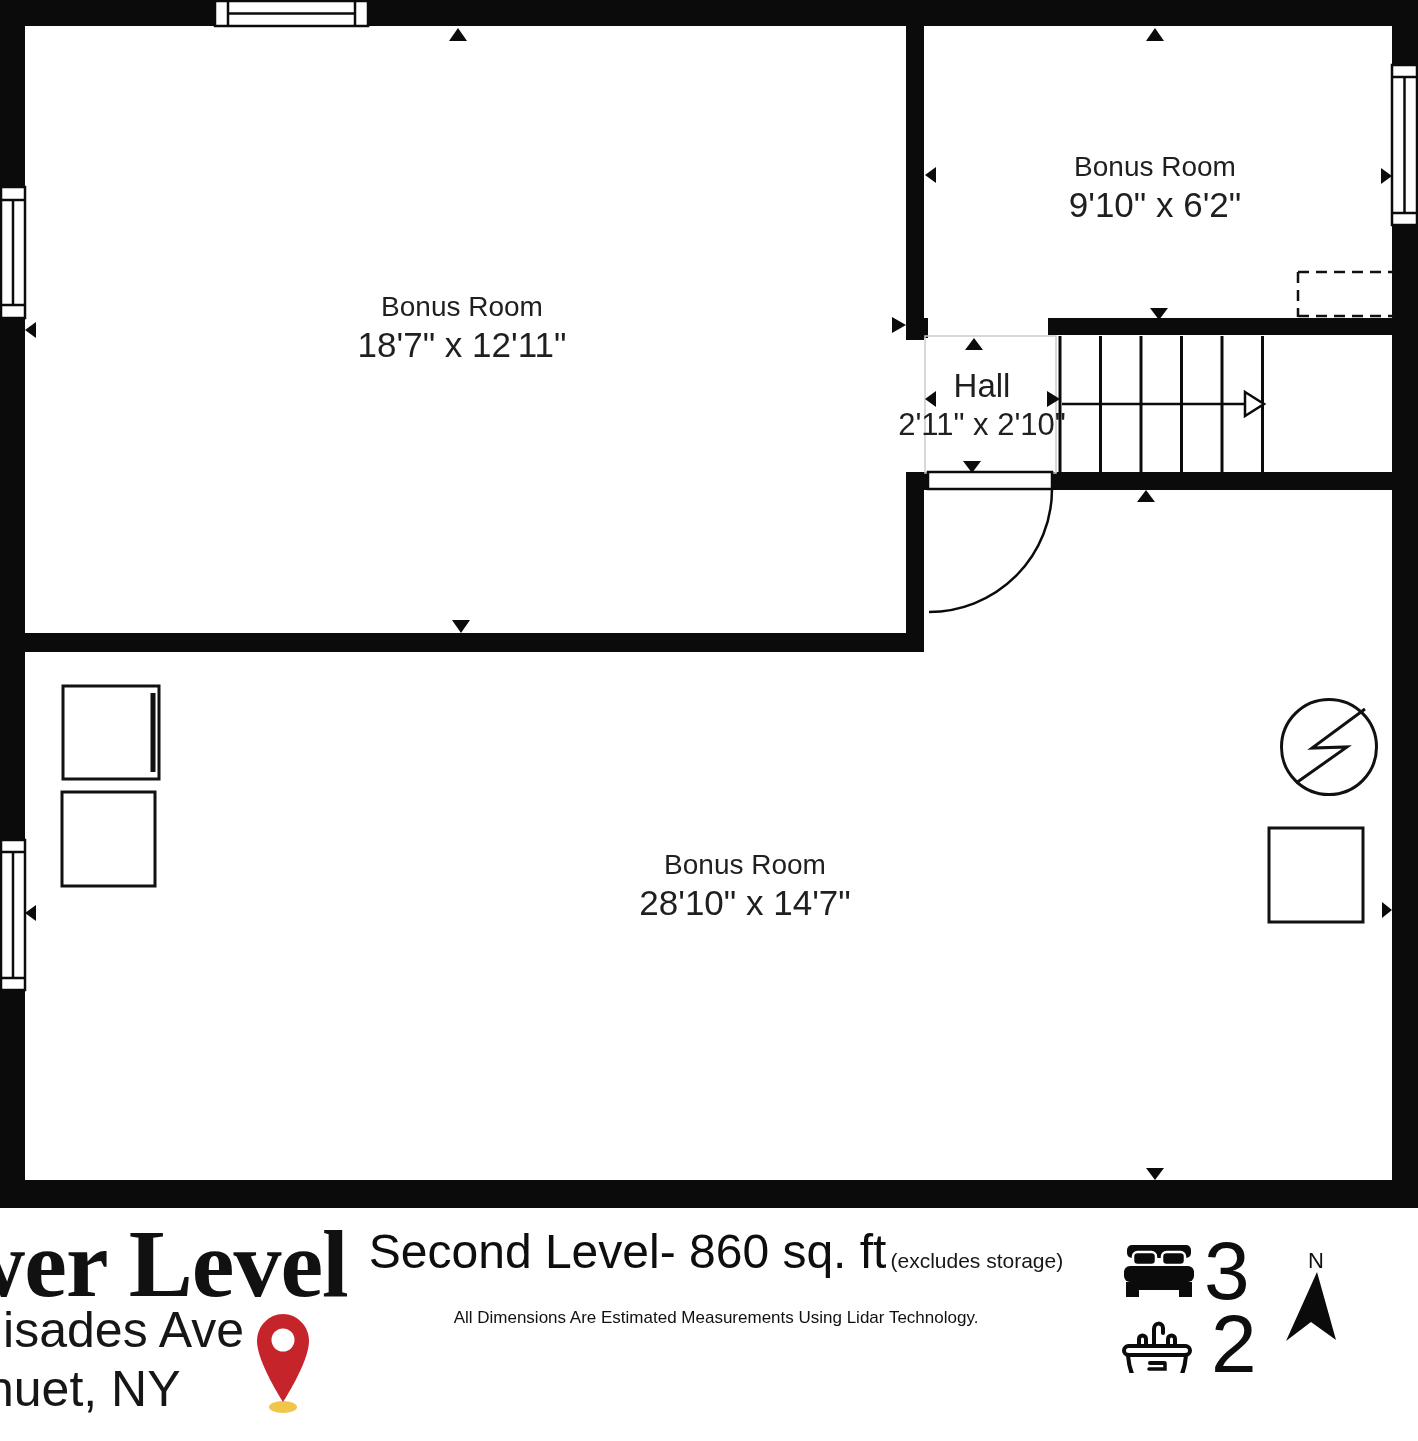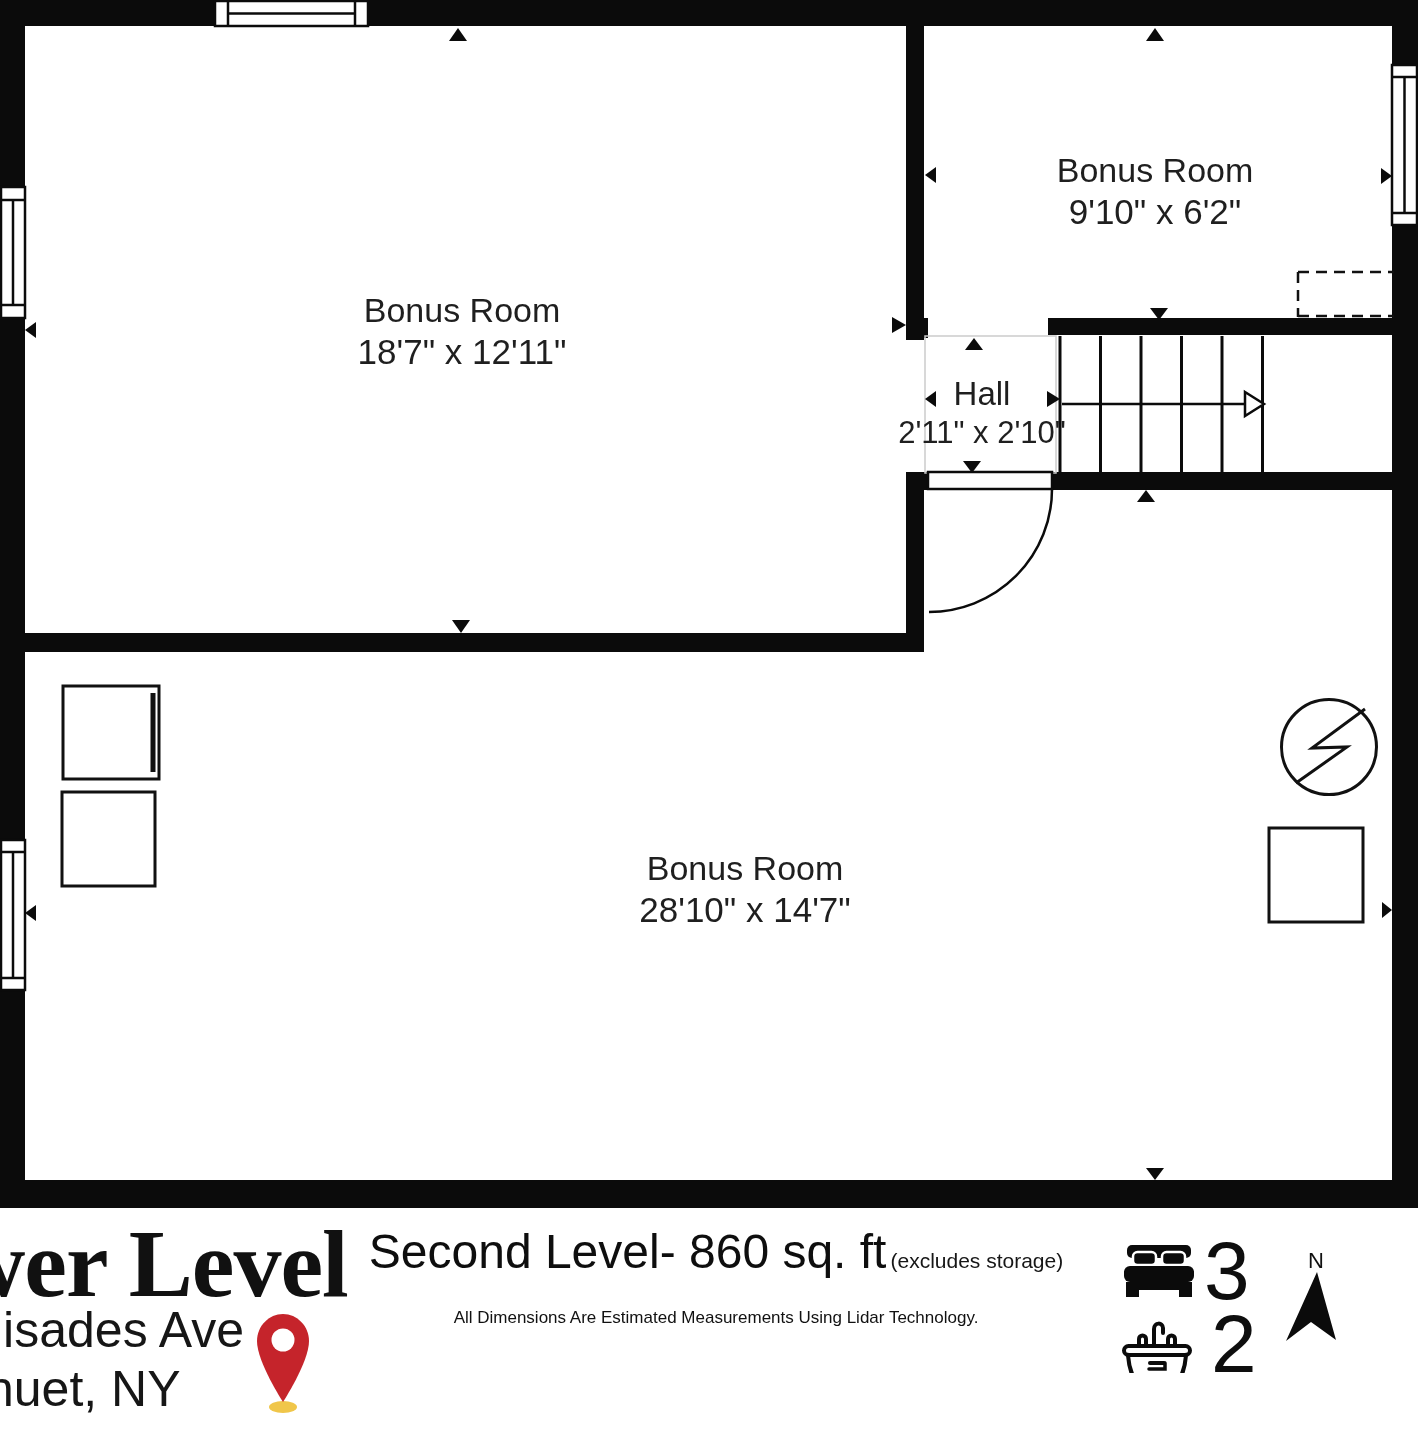--- a/index.html
+++ b/index.html
@@ -5,23 +5,23 @@
   html,body{margin:0;padding:0;}
   body{
     width:1418px;height:1441px;position:relative;overflow:hidden;
     background:#ffffff;font-family:"Liberation Sans",sans-serif;color:#1c1c1c;
   }
   #plan-svg{position:absolute;left:0;top:0;}
   .room-label{
     position:absolute;transform:translateX(-50%);text-align:center;
     white-space:nowrap;color:#1f1f1f;line-height:1.2;
   }
-  .room-name{font-size:34px;}
+  .room-name{font-size:28px;}
   .room-dims{font-size:35px;}
-  .hall-label .room-name{font-size:33px;margin-top:8px;}
+  .hall-label .room-name{font-size:33px;}
   .hall-label .room-dims{font-size:31px;}
   
   .fp-title{
     position:absolute;left:-44px;top:1208px;
     font-family:"Liberation Serif",serif;font-weight:900;font-size:96px;
     letter-spacing:-1px;color:#111;white-space:nowrap;
   }
   .addr1{position:absolute;left:-8px;top:1301px;font-size:50px;white-space:nowrap;color:#161616;}
   .addr2{position:absolute;left:-14px;top:1360px;font-size:50px;white-space:nowrap;color:#161616;}
   .pin{position:absolute;left:255px;top:1312px;}

